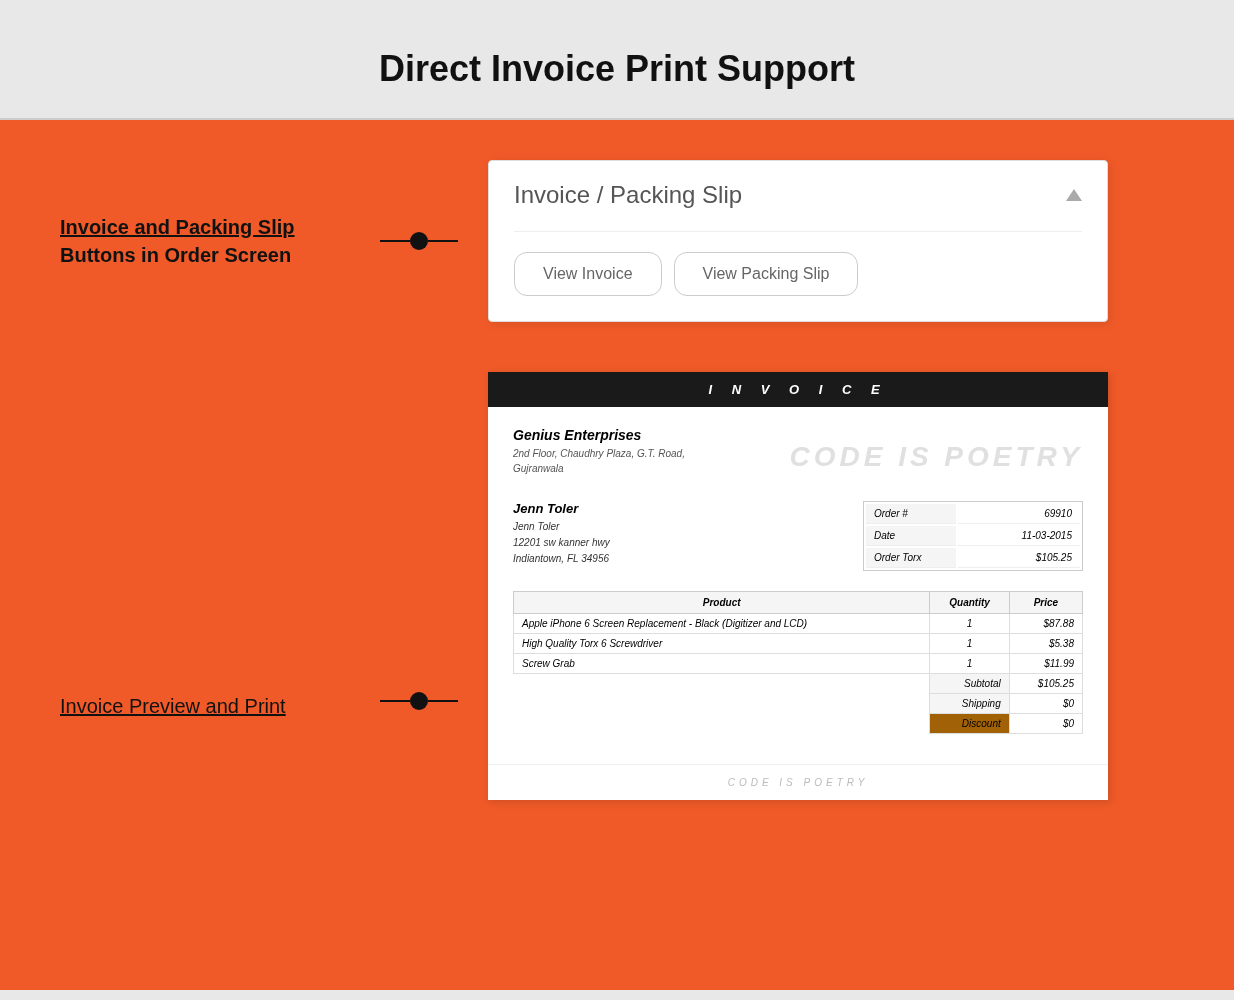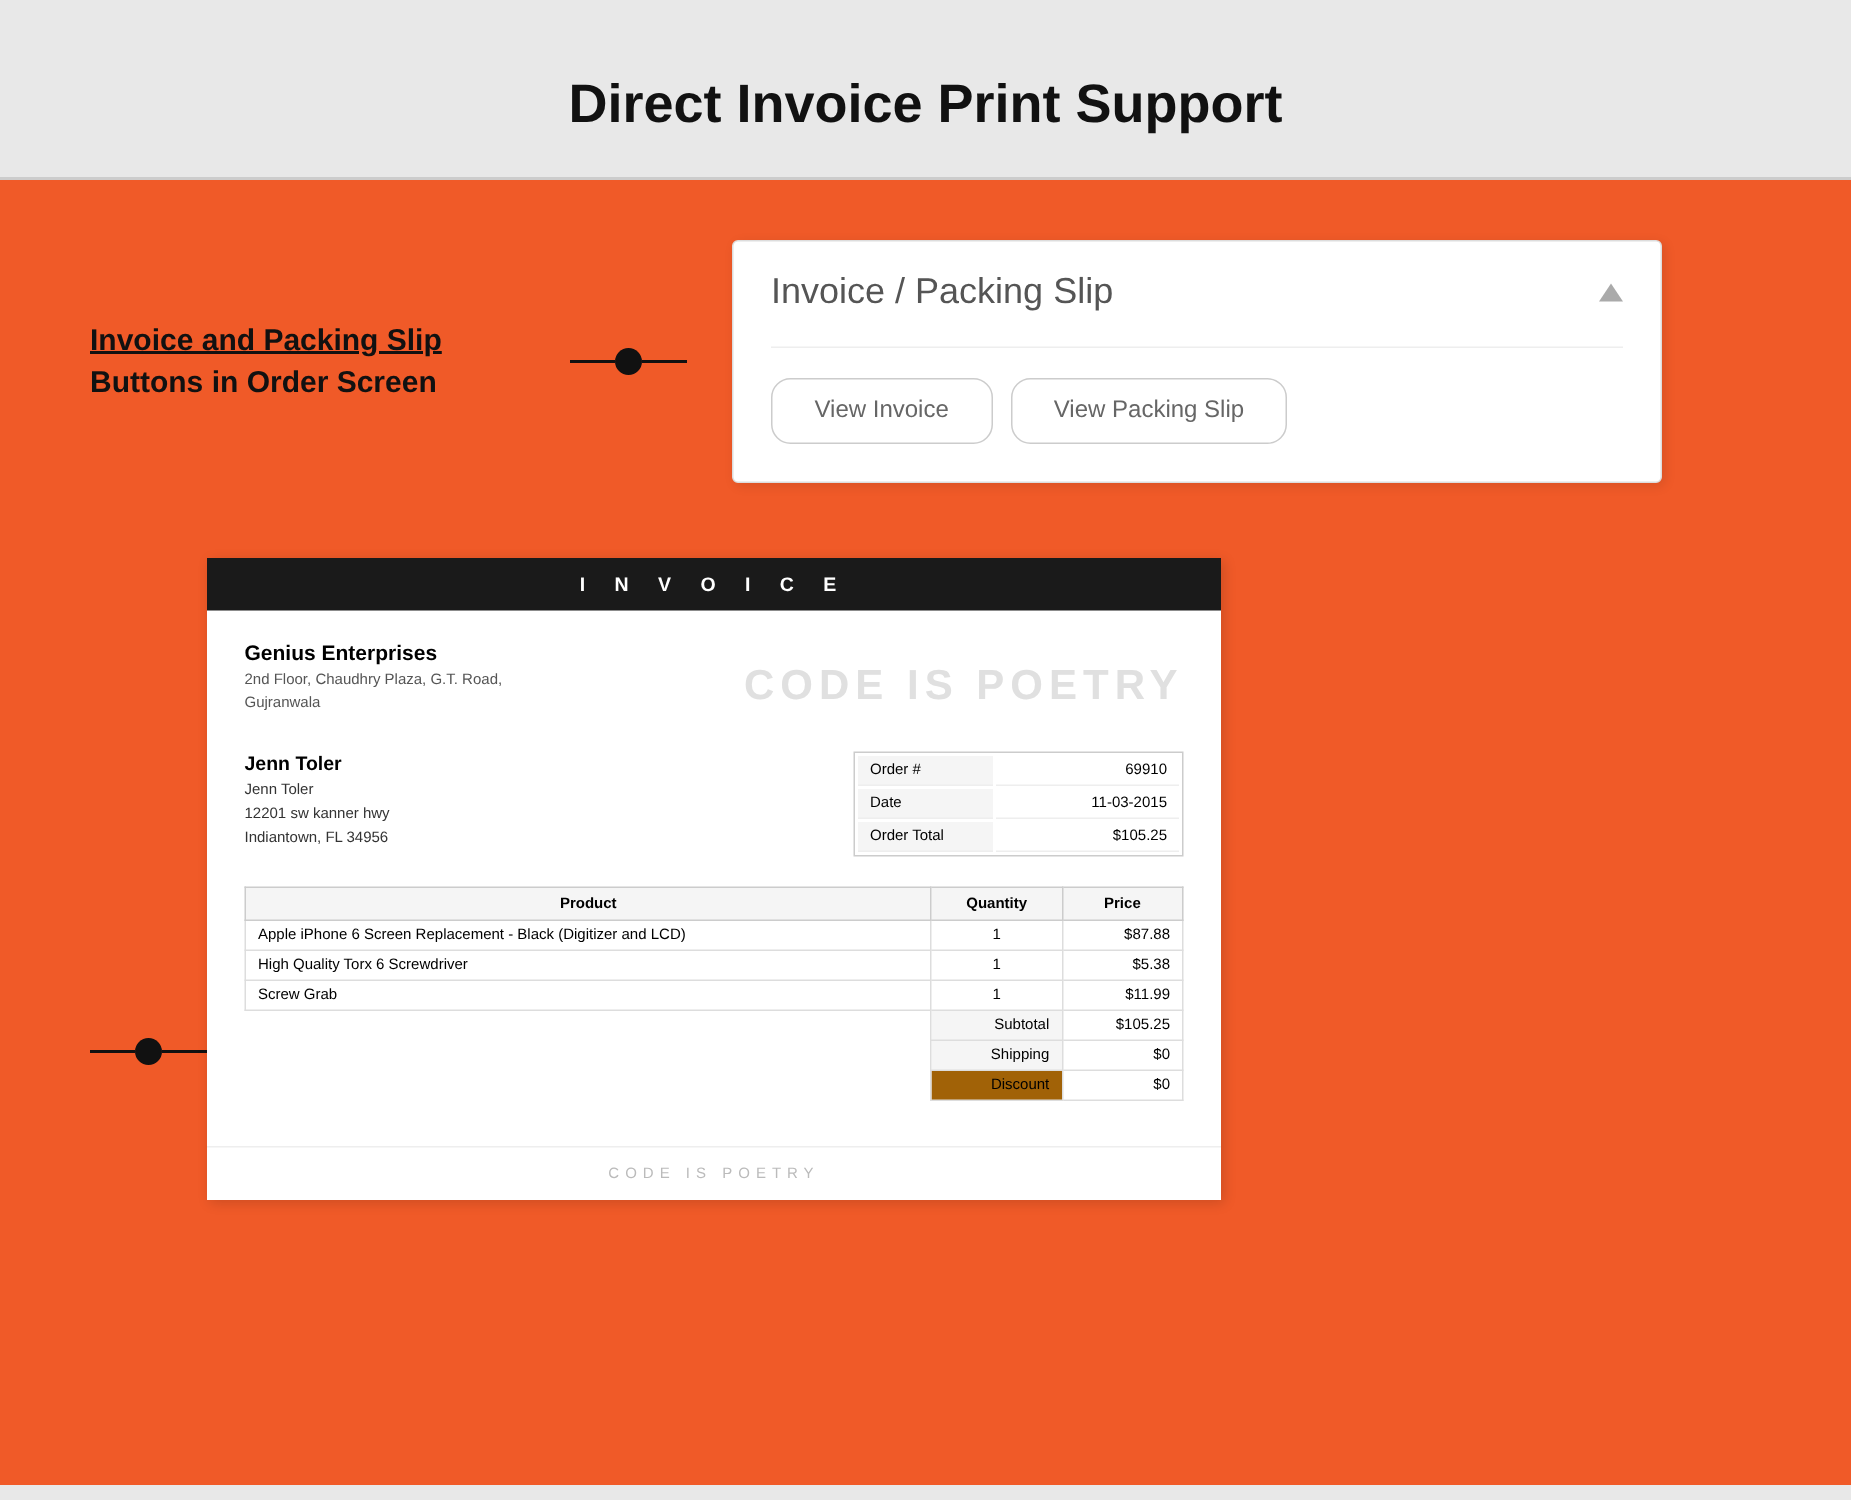--- a/index.html
+++ b/index.html
@@ -124,24 +124,26 @@
       font-size: 20px;
       font-weight: normal;
       width: 320px;
       flex-shrink: 0;
       margin-top: 320px;
     }
 
     
     .invoice-doc {
       background: white;
-      width: 676px;
+      width: 620px;
+      margin-left: 30px;
       box-shadow: 2px 2px 8px rgba(0,0,0,0.15);
       font-family: Arial, sans-serif;
       font-size: 11px;
+      font-style: italic;
     }
     .invoice-header-bar {
       background: #1a1a1a;
       color: white;
       text-align: center;
       padding: 10px;
       letter-spacing: 8px;
       font-size: 13px;
       font-weight: bold;
     }
@@ -273,20 +275,23 @@
         <div class="triangle-up"></div>
       </div>
       <div class="btn-group">
         <button class="btn-outline">View Invoice</button>
         <button class="btn-outline">View Packing Slip</button>
       </div>
     </div>
   </div>
 
   <div class="section-invoice">
+    <div class="section-label section-label-invoice">
+      <span class="underline">Invoice Preview and Print</span>
+    </div>
 
     <div style="display:flex;align-items:center;margin-top:320px;">
       <div class="line"></div>
       <div class="dot"></div>
       <div class="line"></div>
     </div>
 
     <div class="invoice-doc">
       <div class="invoice-header-bar">
         <span>I N V O I C E</span>
@@ -316,21 +321,21 @@
             <tbody>
                 <tr>
               <td>Order #</td>
               <td>69910</td>
             </tr>
             <tr>
               <td>Date</td>
               <td>11-03-2015</td>
             </tr>
             <tr>
-              <td>Order Total</td>
+              <td>Order Torx</td>
               <td>$105.25</td>
             </tr>
           </tbody>
             </table>
         </div>
 
         <table class="products-table">
           <thead>
             <tr>
               <th>Product</th>

